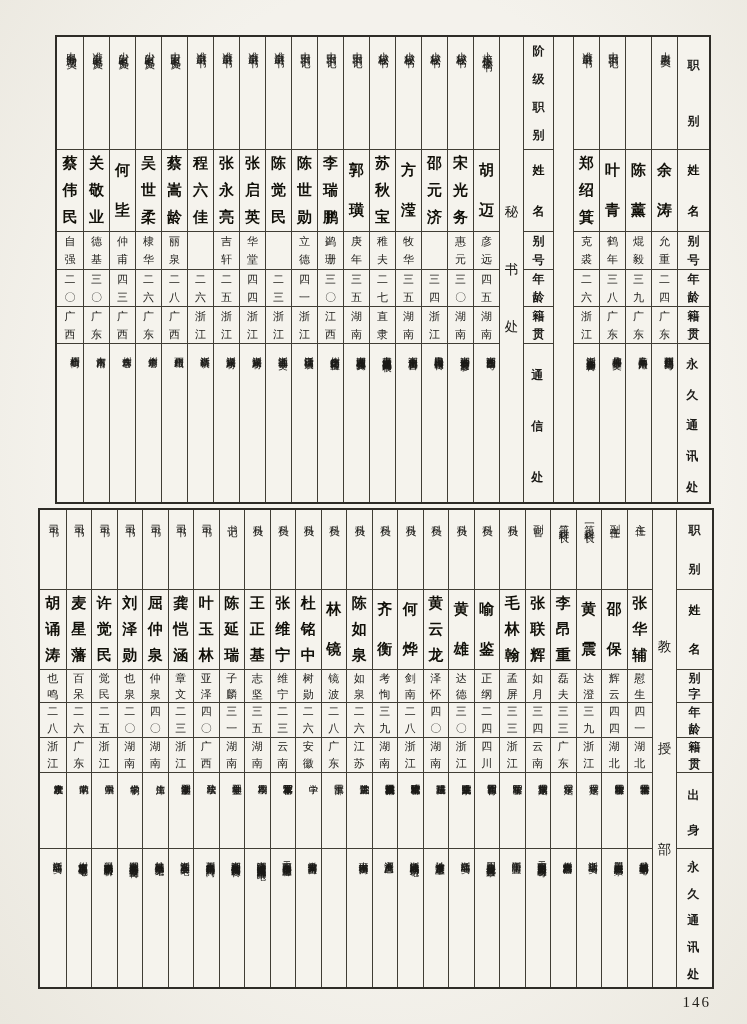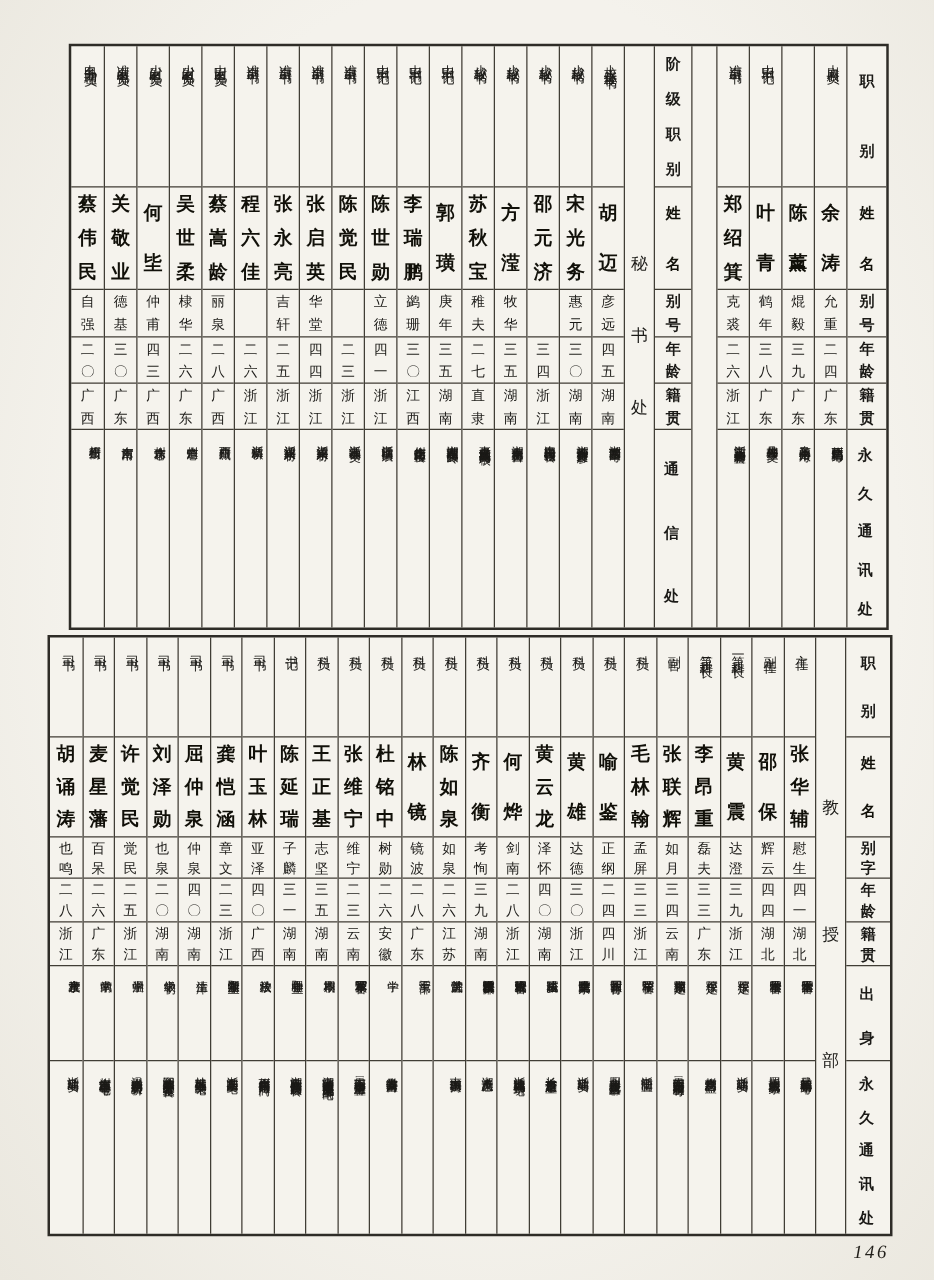--- a/index.html
+++ b/index.html
@@ -33,21 +33,21 @@
   
   .l0{height:80px} .l1{height:80px} .l2{height:33px} .l3{height:35px} .l4{height:35px} .l5{height:76px} .l6{height:138px}
   
   .seccell { flex:1; display:flex; flex-direction:column; justify-content:center; align-items:center; }
   .seccell span { font-size:13.5px; line-height:1; }
   .g-sm { gap:44px; }
   .g-lg { gap:88px; }
   #upper { top:35px; right:36px; }
   #lower { top:508px; right:33px; }
   .pagenum { position:absolute; top:994px; right:36px;
-    font-family:"Liberation Serif","DejaVu Serif",serif; font-size:15px; letter-spacing:2px; color:#211f1a;font-style:italic; }
+    font-family:"Liberation Serif","DejaVu Serif",serif; font-size:15px; letter-spacing:2px; color:#211f1a; }
 </style>
 </head>
 <body>
 
 <div class="page">
   <div class="vtable" id="upper">
       <div class="col" style="width: 32px;">
         <div class="cell sp u0 hdr">
           <span>职</span>
           <span>别</span>

